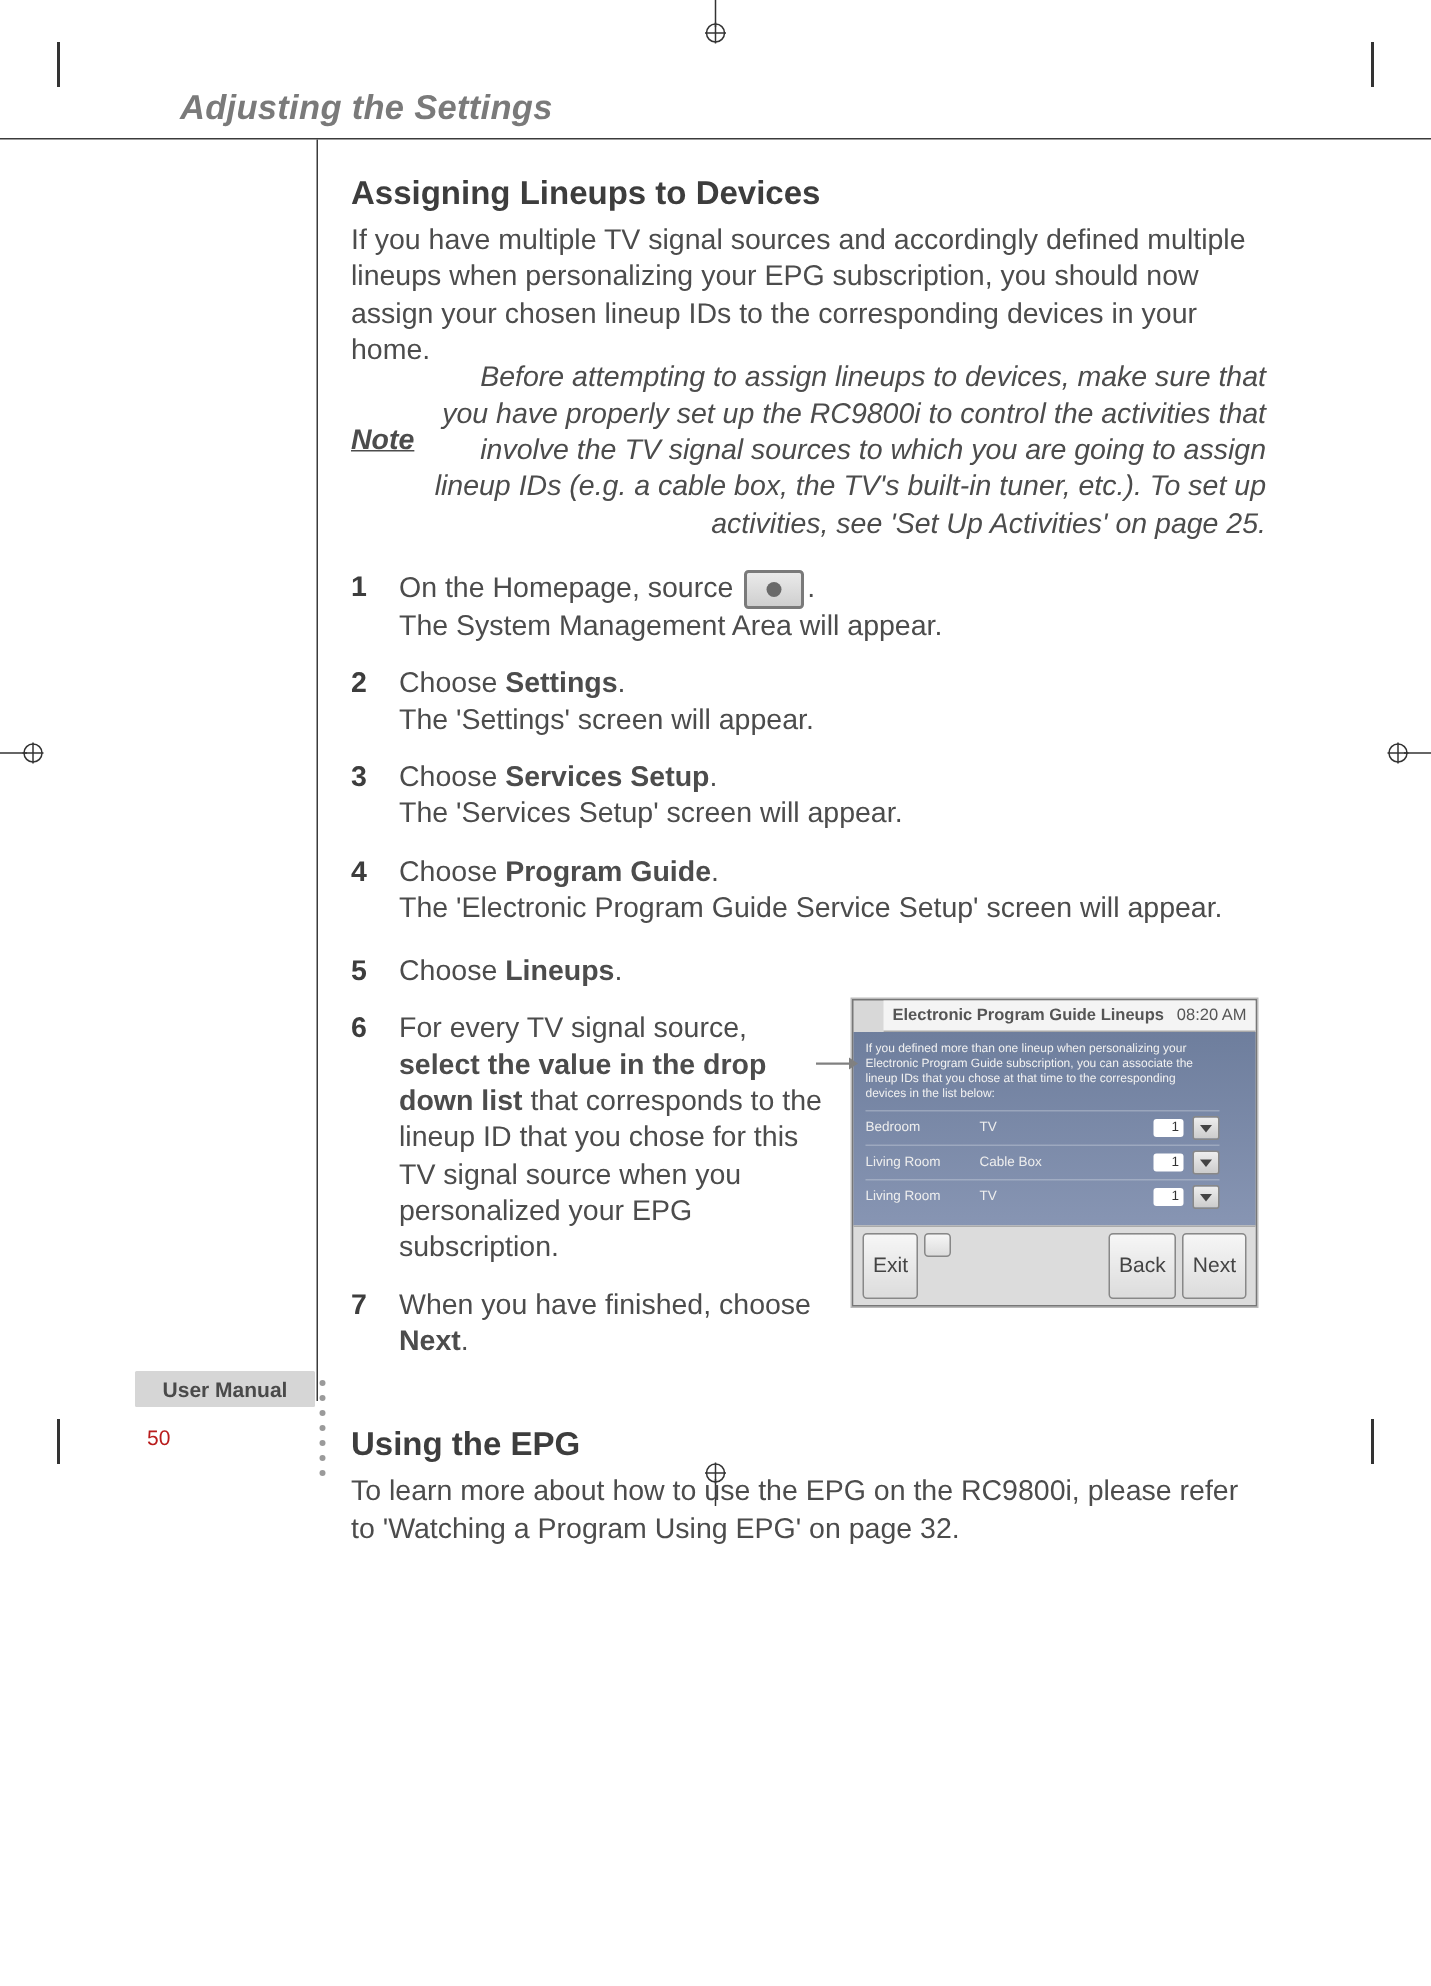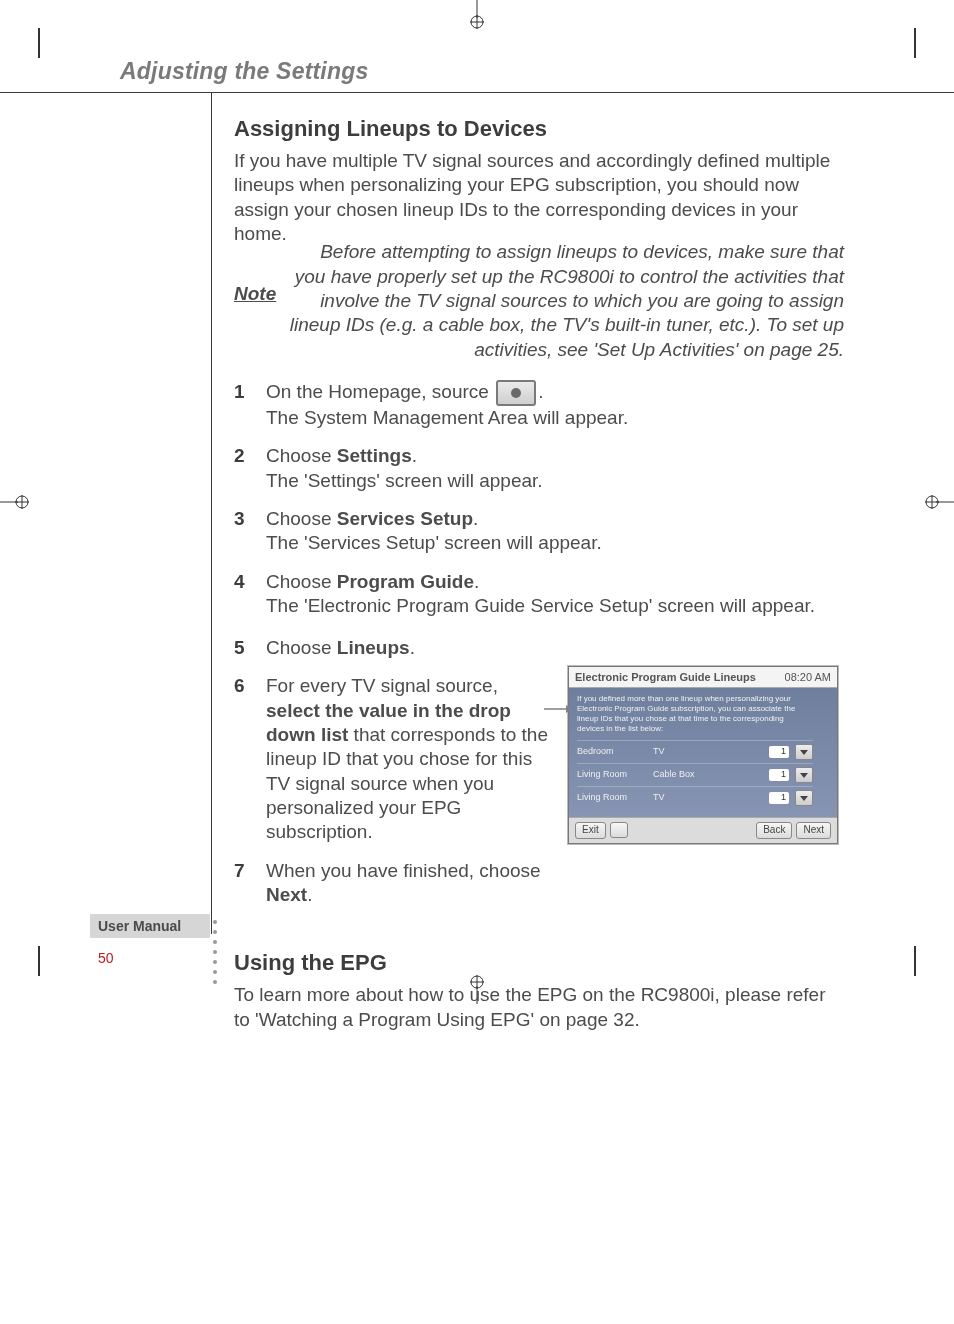--- a/index.html
+++ b/index.html
@@ -162,20 +162,21 @@
   .screenshot .titlebar {
     display: flex;
     justify-content: space-between;
     align-items: center;
     padding: 3px 6px;
     background: #f4f4f4;
     border-bottom: 1px solid #aaa;
     font-size: 11px;
     font-weight: bold;
     color: #555;
+    margin-left: 20px;
   }
   .screenshot .titlebar .time { font-weight: normal; font-size: 11px; }
   .screenshot .body {
     background: #8795b3;
     background: linear-gradient(#6e7e9d,#8795b3);
     padding: 6px 24px 8px 8px;
   }
   .screenshot .helptext {
     color: #f1f1f1;
     font-size: 8px;
@@ -203,39 +204,40 @@
   }
   .screenshot .row .dd::after { content:""; border-left:4px solid transparent; border-right:4px solid transparent; border-top:5px solid #444; }
   .screenshot .footer {
     display: flex;
     justify-content: space-between;
     padding: 4px 6px;
     background: #dcdcdc;
     border-top: 1px solid #aaa;
   }
   .screenshot .btn {
-    font-size: 10px;
-    padding: 1px 6px;
+    font-size: 14px;
+    padding: 12px 6px;
     border: 1px solid #888;
     background: linear-gradient(#f6f6f6,#dcdcdc);
     border-radius: 3px;
     color: #444;
   }
   .screenshot .btn-group { display:flex; gap:4px; }
   .screenshot .kb {
     width: 16px; height: 14px;
     border:1px solid #888; border-radius:3px;
     background:linear-gradient(#f6f6f6,#dcdcdc);
   }
 
   .footer-area {
     position: absolute;
     left: 90px;
     bottom: 66px;
     width: 160px;
+    text-align: center;
   }
   .footer-label {
     display: block;
     background: #d6d6d6;
     font-weight: bold;
     font-size: 14px;
     color: #4a4a4a;
     padding: 4px 8px;
     border-radius: 1px;
     width: 104px;

